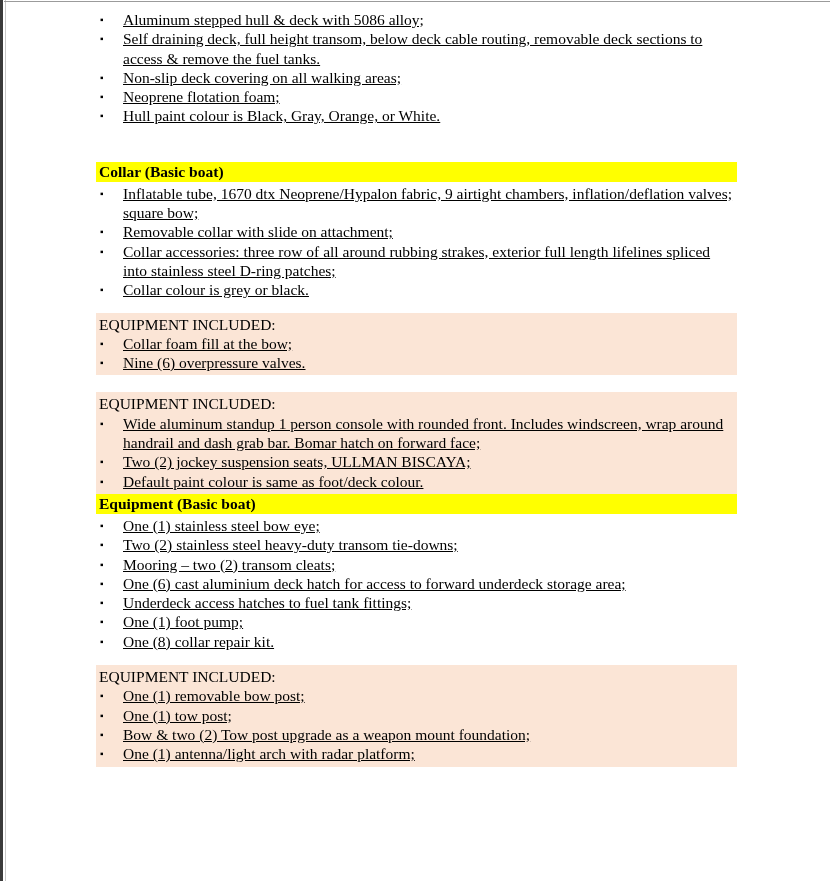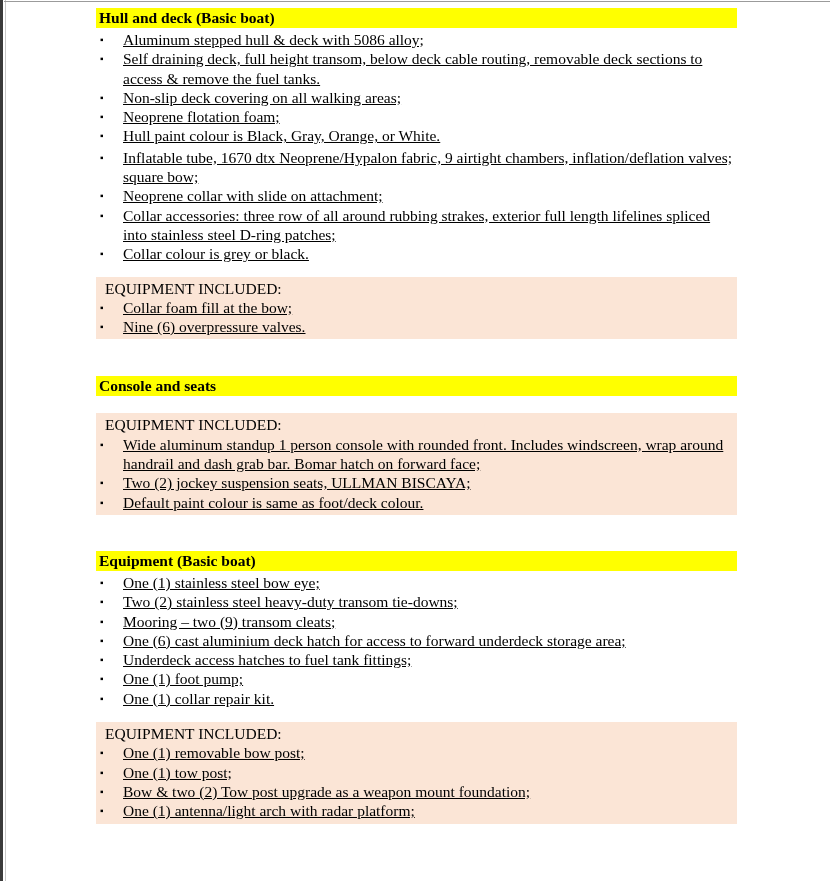--- a/index.html
+++ b/index.html
@@ -21,40 +21,39 @@
     font-weight:bold; font-size:15.5px; line-height:20px;
     padding-left:3px; width:100%;
   }
 
   ul.bl { list-style:none; margin-top:2px; }
   ul.bl li { display:flex; font-size:15.5px; line-height:19.3px; padding-left:4px; }
   .b { flex:0 0 23px; width:23px; font-size:10px; line-height:19.3px; }
   .t { flex:1;text-decoration:underline; }
 
   .eq-box { background:var(--equipment-bg, #fbe5d6); padding:2px 0 3px 0; width:100%; }
-  .eq-title { font-size:15.5px; line-height:19.3px; padding-left:9px; }
+  .eq-title { font-size:15.5px; line-height:19.3px; padding-left:3px; }
   .eq-box ul.bl { margin-top:0; }
 
   .mt-collar   { margin-top:36px; }
   .mt-eq1      { margin-top:13px; }
   .mt-console  { margin-top:37px; }
   .mt-eq2      { margin-top:17px; }
-  .mt-equip    { margin-top:36px; }
+  .mt-equip    { }
   .mt-eq3      { margin-top:14px; }
 </style>
 </head>
 <body style="--highlight: #ffff00; --equipment-bg: #fbe5d6; --text: #000000; --page-bg: #ffffff; --left-edge: #3a3a3a;">
 
 <div class="edge-left"></div>
 <div class="edge-line"></div>
 <div class="edge-top"></div>
 
 <div class="content">
 
-  <div class="hl-header">Hull and deck (Basic boat)</div>
   <ul class="bl">
     <li>
         <span class="b">▪</span>
         <span class="t">Aluminum stepped hull &amp; deck with 5086 alloy;</span>
       </li>
     <li>
         <span class="b">▪</span>
         <span class="t">Self draining deck, full height transom, below deck cable routing, removable deck sections to access &amp; remove the fuel tanks.</span>
       </li>
     <li>
@@ -64,28 +63,29 @@
     <li>
         <span class="b">▪</span>
         <span class="t">Neoprene flotation foam;</span>
       </li>
     <li>
         <span class="b">▪</span>
         <span class="t">Hull paint colour is Black, Gray, Orange, or White.</span>
       </li>
   </ul>
 
+  <div class="hl-header mt-collar">Collar (Basic boat)</div>
   <ul class="bl">
     <li>
         <span class="b">▪</span>
         <span class="t">Inflatable tube, 1670 dtx Neoprene/Hypalon fabric, 9 airtight chambers, inflation/deflation valves; square bow;</span>
       </li>
     <li>
         <span class="b">▪</span>
-        <span class="t">Neoprene collar with slide on attachment;</span>
+        <span class="t">Removable collar with slide on attachment;</span>
       </li>
     <li>
         <span class="b">▪</span>
         <span class="t">Collar accessories: three row of all around rubbing strakes, exterior full length lifelines spliced into stainless steel D-ring patches;</span>
       </li>
     <li>
         <span class="b">▪</span>
         <span class="t">Collar colour is grey or black.</span>
       </li>
   </ul>
@@ -97,21 +97,20 @@
           <span class="b">▪</span>
           <span class="t">Collar foam fill at the bow;</span>
         </li>
       <li>
           <span class="b">▪</span>
           <span class="t">Nine (6) overpressure valves.</span>
         </li>
     </ul>
   </div>
 
-  <div class="hl-header mt-console">Console and seats</div>
 
   <div class="eq-box mt-eq2">
     <div class="eq-title">EQUIPMENT INCLUDED:</div>
     <ul class="bl">
       <li>
           <span class="b">▪</span>
           <span class="t">Wide aluminum standup 1 person console with rounded front. Includes windscreen, wrap around handrail and dash grab bar. Bomar hatch on forward face;</span>
         </li>
       <li>
           <span class="b">▪</span>
@@ -129,37 +128,37 @@
     <li>
         <span class="b">▪</span>
         <span class="t">One (1) stainless steel bow eye;</span>
       </li>
     <li>
         <span class="b">▪</span>
         <span class="t">Two (2) stainless steel heavy-duty transom tie-downs;</span>
       </li>
     <li>
         <span class="b">▪</span>
-        <span class="t">Mooring – two (9) transom cleats;</span>
+        <span class="t">Mooring – two (2) transom cleats;</span>
       </li>
     <li>
         <span class="b">▪</span>
         <span class="t">One (6) cast aluminium deck hatch for access to forward underdeck storage area;</span>
       </li>
     <li>
         <span class="b">▪</span>
         <span class="t">Underdeck access hatches to fuel tank fittings;</span>
       </li>
     <li>
         <span class="b">▪</span>
         <span class="t">One (1)  foot pump;</span>
       </li>
     <li>
         <span class="b">▪</span>
-        <span class="t">One (1)  collar repair kit.</span>
+        <span class="t">One (8)  collar repair kit.</span>
       </li>
   </ul>
 
   <div class="eq-box mt-eq3">
     <div class="eq-title">EQUIPMENT INCLUDED:</div>
     <ul class="bl">
       <li>
           <span class="b">▪</span>
           <span class="t">One (1) removable bow post;</span>
         </li>

